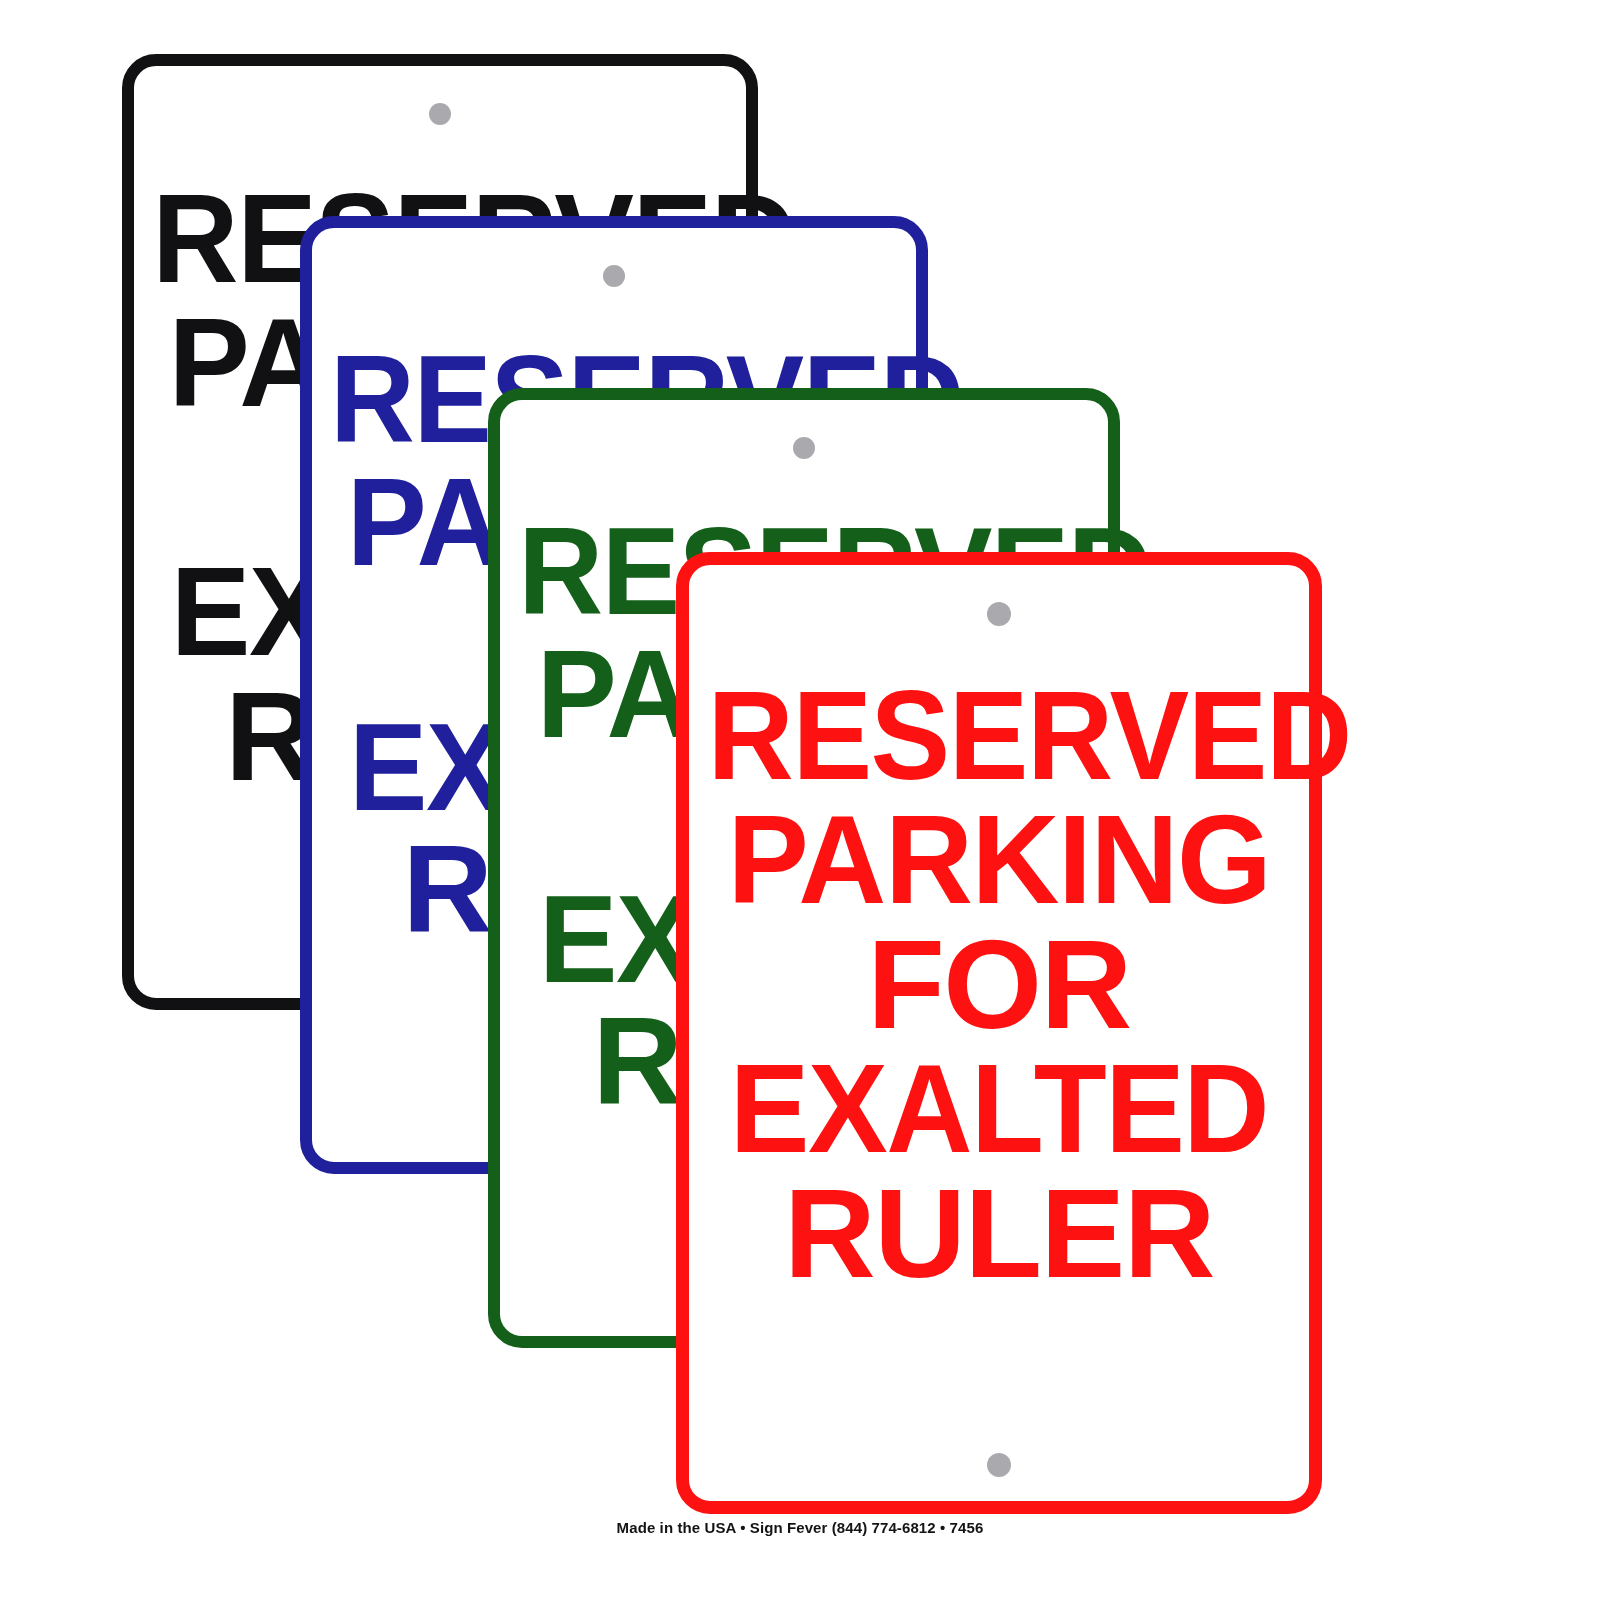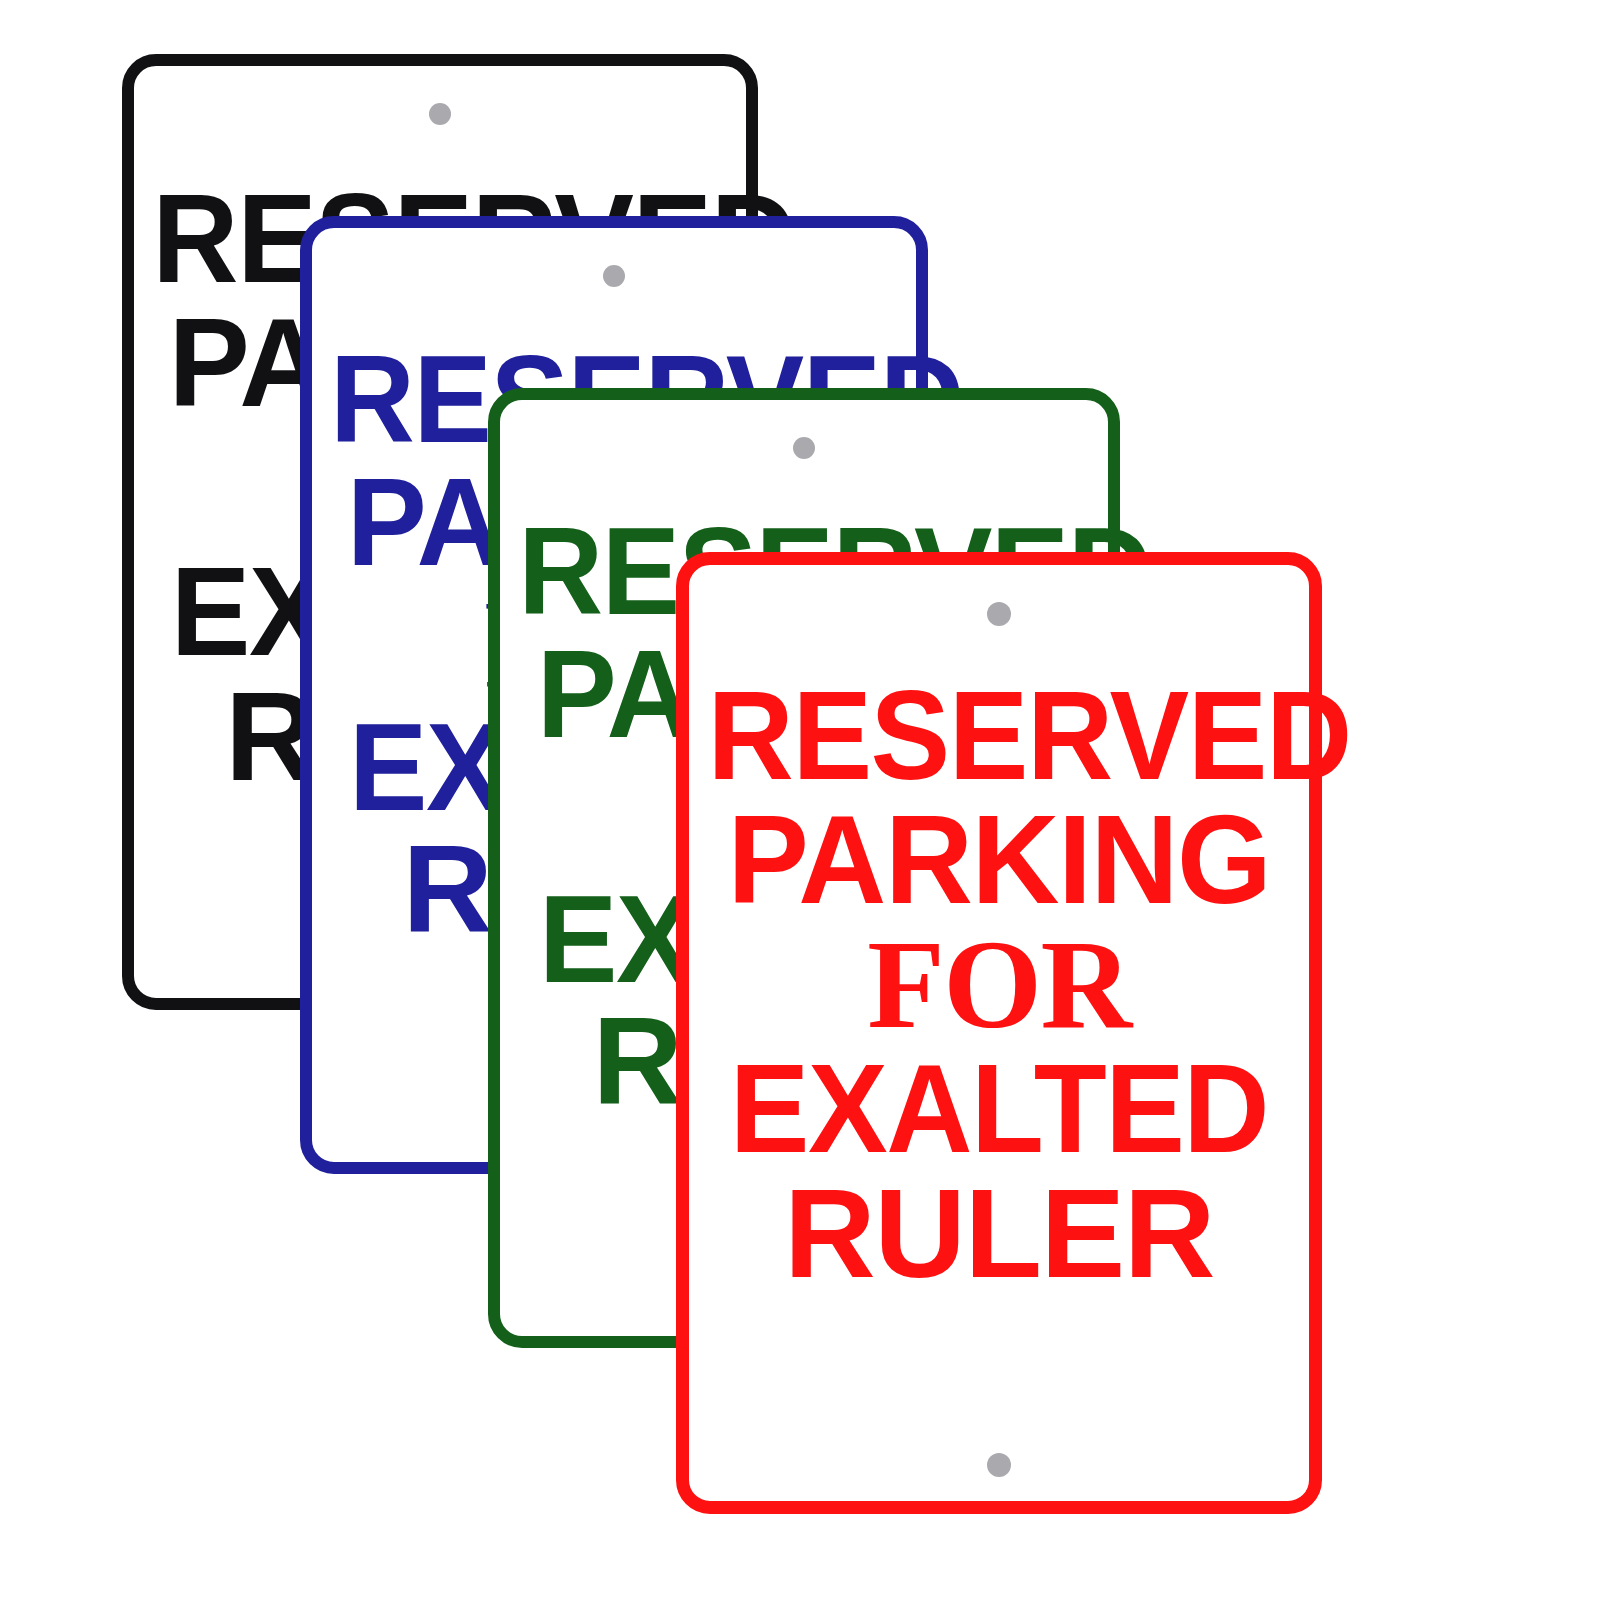--- a/index.html
+++ b/index.html
@@ -103,21 +103,21 @@
     left: 676px;  top: 552px;
     width: 646px; height: 962px;
     border-width: 13px;
     border-color: #fe1111;
     z-index: 4;
   }
   #sign-red .sign-text { top: 108px; font-size: 127px; color: #fe1111; }
 
   .sign-text .ln.w-reserved  { transform: scaleX(0.94); }
   .sign-text .ln.w-parking   { transform: scaleX(0.96); }
-  .sign-text .ln.w-for       { transform: scaleX(1.0); font-family: Liberation Serif, serif; }
+  .sign-text .ln.w-for       { transform: scaleX(1.0); }
   .sign-text .ln.w-exalted   { transform: scaleX(0.94); }
   .sign-text .ln.w-ruler     { transform: scaleX(1.0); }
 
   
   #footer-credit {
     position: absolute;
     left: 0;
     right: 0;
     top: 1519px;
     text-align: center;
@@ -183,14 +183,15 @@
       <div class="sign-text">
         <span class="ln w-reserved">RESERVED</span>
         <span class="ln w-parking">PARKING</span>
         <span class="ln w-for">FOR</span>
         <span class="ln w-exalted">EXALTED</span>
         <span class="ln w-ruler">RULER</span>
       </div>
     </div>
   </div>
 
+  <div id="footer-credit">Made in the USA • Sign Fever (844) 774-6812 • 7456</div>
 
 </div>
 
 </body></html>

